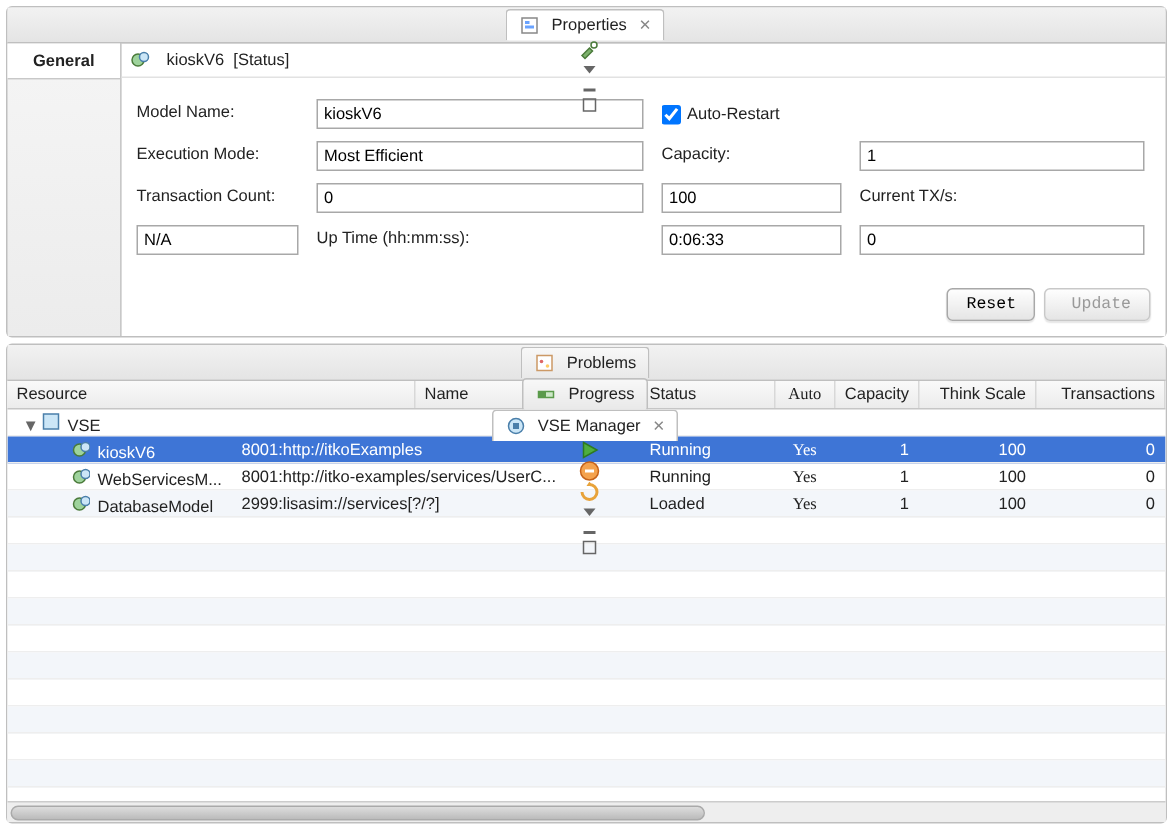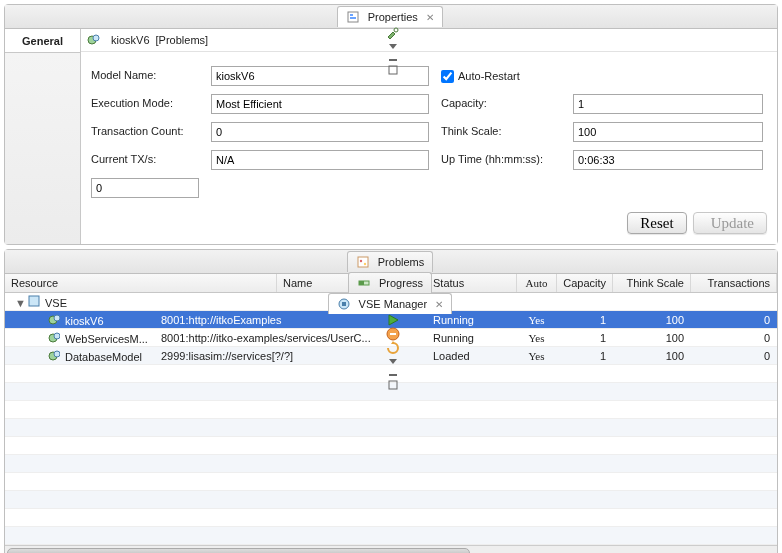--- a/index.html
+++ b/index.html
@@ -23,21 +23,21 @@
   .side-tab { display:flex; height:24px; align-items:center; justify-content:center; border-bottom:1px solid #c8c8c8; background:#fff; font-weight:bold; position:relative; top:0; }
   .side-tab::before, .side-tab::after { content:""; }
   .main-area { flex:1; display:flex; flex-direction:column; background:#fff; }
   .title-row { display:flex; align-items:center; gap:6px; padding:4px 6px; border-bottom:1px solid #e2e2e2; }
   .form { display:grid; grid-template-columns: 108px 218px 120px 190px; column-gap:12px; row-gap:8px; padding:14px 10px 4px; }
   .form .blank { grid-column: span 2; }
   .label { padding-top:3px; }
   .input { height:20px; border:1px solid #a8a8a8; background:#fff; padding:2px 4px; font-family:inherit; font-size:11px; width:100%; }
   .chk { display:flex; align-items:center; gap:4px; }
   .btnrow { display:flex; justify-content:flex-end; gap:6px; padding:10px; }
-  .btn { height:22px; padding:2px 12px; border:1px solid #a8a8a8; border-radius:4px; background:linear-gradient(#fefefe,#e5e5e5); box-shadow:0 1px 1px rgba(0,0,0,.1); font-family:Liberation Serif, serif; font-size:15px; cursor:pointer; }
+  .btn { height:22px; padding:2px 12px; border:1px solid #a8a8a8; border-radius:4px; background:linear-gradient(#fefefe,#e5e5e5); box-shadow:0 1px 1px rgba(0,0,0,.1); font-family:Liberation Mono, monospace; font-size:11px; cursor:pointer; }
   .btn.disabled { color:#999; border-color:#c8c8c8; cursor:default;padding-left:17px; }
 
   
   .grid-area { flex:1; display:flex; flex-direction:column; background:#fff; }
   .grid-head { display:flex; background:linear-gradient(#f9f9f9,#ececec); border-bottom:1px solid #c6c6c6; }
   .col { padding:3px 6px; border-right:1px solid #d8d8d8; white-space:nowrap; overflow:hidden; text-overflow:ellipsis; }
   .c-name{width:150px;} .c-res{flex:1;} .c-stat{width:90px;} .c-auto{width:40px; text-align:center;font-family:Liberation Serif, serif;} .c-cap{width:56px; text-align:right;} .c-think{width:78px; text-align:right;} .c-tx{width:86px; text-align:right;}
   .grid-body{ flex:1; overflow:auto; }
   .row { display:flex; height:18px; align-items:center; border-bottom:1px solid #eee; }
   .row:nth-child(even){ background:#f3f6fa; }
@@ -100,40 +100,39 @@
 
     <div class="main-area">
       <div class="title-row">
         <span class="ico">
           <svg width="14" height="14">
               <circle cx="5" cy="7" r="4" fill="#9ed39c" stroke="#4a7a3a"></circle>
               <circle cx="9" cy="5" r="3" fill="#cbe6f7" stroke="#4a7faa"></circle>
             </svg>
         </span>
         <span>kioskV6</span>
-        <span>[Problems]</span>
+        <span>[Status]</span>
       </div>
 
       <div class="form">
         <div class="label">Model Name:</div>
         <input class="input" value="kioskV6" style="">
         <label class="chk">
           <input type="checkbox" checked="" style="">
           <span>Auto-Restart</span>
         </label>
         <div></div>
 
         <div class="label">Execution Mode:</div>
         <input class="input" value="Most Efficient" style="">
         <div class="label">Capacity:</div>
         <input class="input" value="1" style="">
 
         <div class="label">Transaction Count:</div>
         <input class="input" value="0" style="">
-        <div class="label">Think Scale:</div>
         <input class="input" value="100" style="">
 
         <div class="label">Current TX/s:</div>
         <input class="input" value="N/A" style="">
         <div class="label">Up Time (hh:mm:ss):</div>
         <input class="input" value="0:06:33" style="">
 
         <input class="input" value="0" style="">
         <div class="blank"></div>
       </div>

